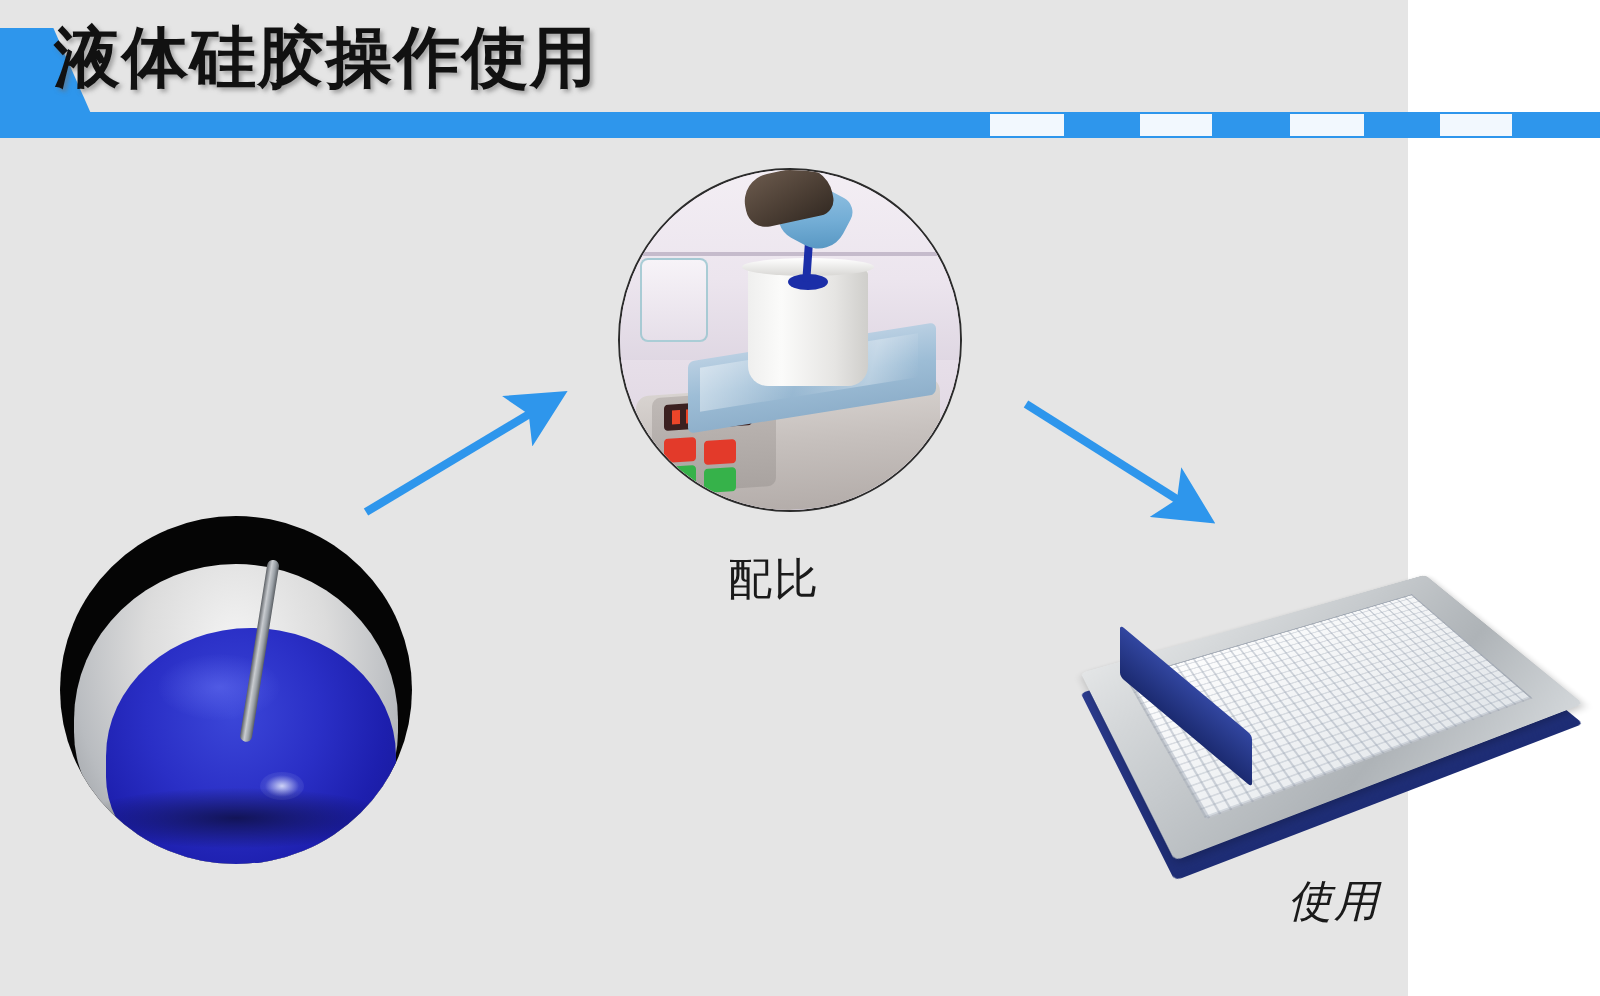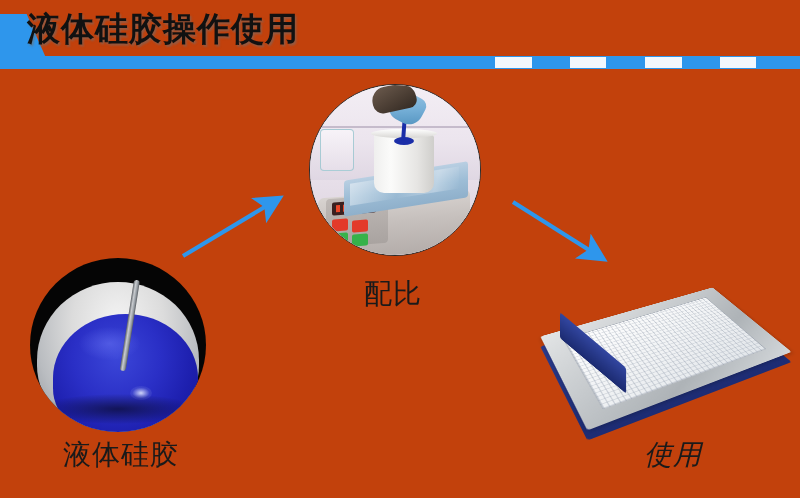--- a/index.html
+++ b/index.html
@@ -7,23 +7,23 @@
   html, body {
     width: 800px;
     height: 498px;
     background: #ffffff;
     font-family: "Liberation Sans", "DejaVu Sans", sans-serif;
     overflow: hidden;
   }
 
   #page {
     position: relative;
-    width: 800px;
+    width: 704px;
     height: 498px;
-    background: #c2410c;
+    background: #e5e5e5;
     padding-left: 44px;
   }
 
   
   .header {
     position: absolute;
     left: 0; top: 0;
     width: 800px; height: 72px;
   }
 
@@ -306,21 +306,21 @@
   }
 
   
   .arrow { position: absolute; overflow: visible; }
   .arrow-1 { left: 175px; top: 118px; width: 110px; height: 72px; }
   .arrow-2 { left: 505px; top: 118px; width: 105px; height: 72px; }
 
   
   .caption {
     position: absolute;
-    font-size: 28px;
+    font-size: 22px;
     color: #1a1a1a;
     white-space: nowrap;
     letter-spacing: 1px;
   }
   .cap-silicone { left: 63px; top: 364px; }
   .cap-ratio    { left: 364px; top: 203px; }
   .cap-use      { left: 644px; top: 364px; font-style: italic; }
 </style>
 </head>
 <body>
@@ -352,21 +352,20 @@
 
     <div class="photo-silicone">
       <div class="sil-bucket">
         <div class="sil-liquid"></div>
         <div class="sil-splash"></div>
       </div>
       <div class="sil-rod"></div>
       <div class="sil-rim-shadow"></div>
     </div>
 
-    <div class="caption cap-silicone">液体硅胶</div>
 
     <svg class="arrow arrow-1" viewBox="0 0 110 72">
       <defs>
         <marker id="ah1" markerWidth="7" markerHeight="7" refX="4" refY="3.5" orient="auto" markerUnits="strokeWidth">
           <path d="M0,0 L7,3.5 L0,7 L1.6,3.5 Z" fill="#2e96ec"></path>
         </marker>
       </defs>
       <line x1="8" y1="66" x2="98" y2="12" stroke="#2e96ec" stroke-width="4.2" marker-end="url(#ah1)"></line>
     </svg>
 

